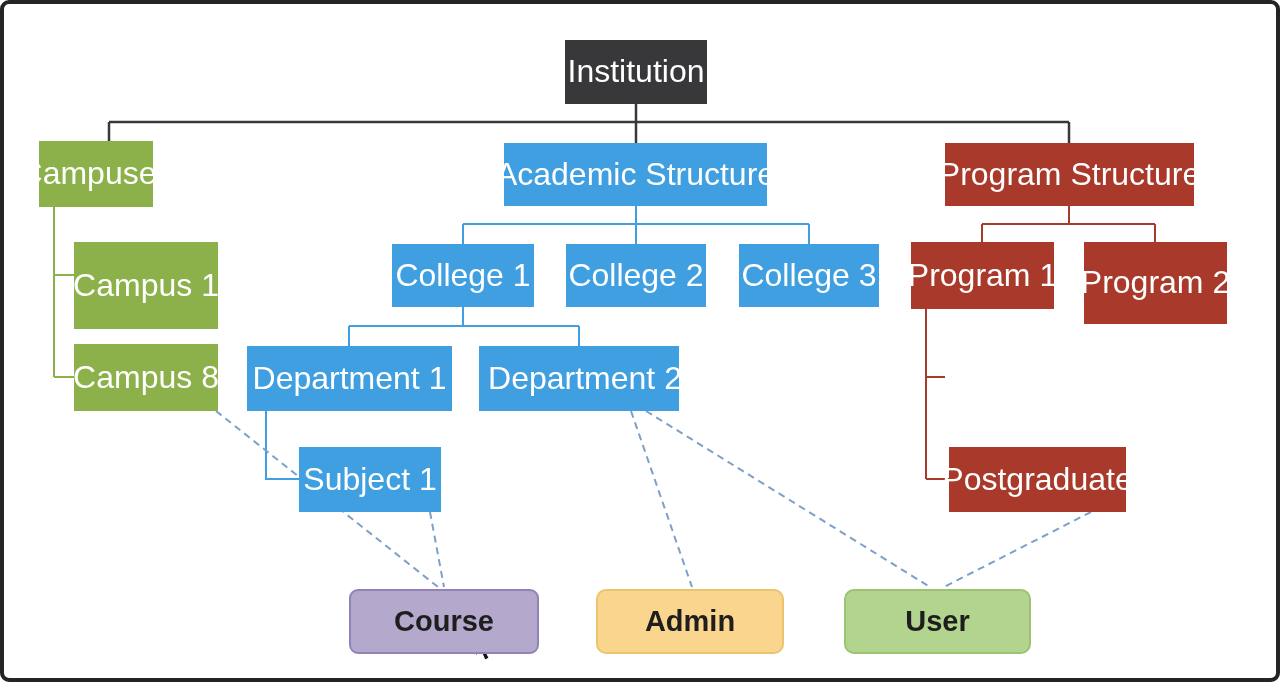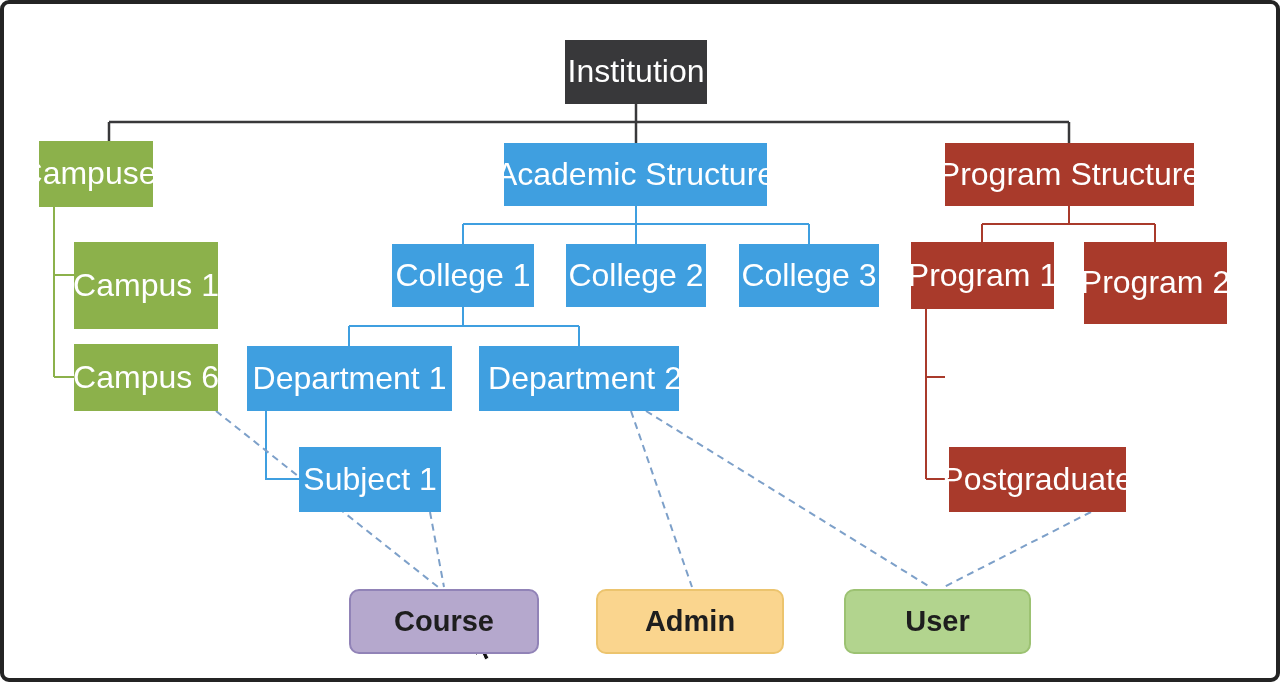--- a/index.html
+++ b/index.html
@@ -82,30 +82,30 @@
     <polygon points="472,630 472,652 477,647 481,656 485,654 481,646 488,645" fill="#111111" stroke="#ffffff" stroke-width="1"></polygon>
   </svg>
 
   <div class="node dark" style="left:561px; top:36px; width:142px; height:64px;">Institution</div>
 
   <div class="node green" style="left:35px; top:137px; width:114px; height:66px;">Campuses</div>
   <div class="node blue" style="left:500px; top:139px; width:263px; height:63px;">Academic Structure</div>
   <div class="node red" style="left:941px; top:139px; width:249px; height:63px;">Program Structure</div>
 
   <div class="node green" style="left:70px; top:238px; width:144px; height:87px;">Campus 1</div>
-  <div class="node green" style="left:70px; top:340px; width:144px; height:67px;">Campus 6</div>
+  <div class="node green" style="left:70px; top:340px; width:144px; height:67px;">Campus 8</div>
 
   <div class="node blue" style="left:388px; top:240px; width:142px; height:63px;">College 1</div>
   <div class="node blue" style="left:562px; top:240px; width:140px; height:63px;">College 2</div>
   <div class="node blue" style="left:735px; top:240px; width:140px; height:63px;">College 3</div>
   <div class="node blue" style="left:243px; top:342px; width:205px; height:65px;">Department 1</div>
   <div class="node blue" style="left:475px; top:342px; width:200px; height:65px;padding-left:12px;">Department 2</div>
   <div class="node blue" style="left:295px; top:443px; width:142px; height:65px;">Subject 1</div>
 
   <div class="node red" style="left:907px; top:238px; width:143px; height:67px;">Program 1</div>
   <div class="node red" style="left:1080px; top:238px; width:143px; height:82px;">Program 2</div>
   <div class="node red" style="left:945px; top:443px; width:177px; height:65px;">Postgraduate</div>
 
-  <div class="node pill course" style="left:345px; top:585px; width:190px; height:65px;">Course</div>
+  <div class="node pill course" style="left:345px; top:585px; width:190px; height:65px;border-radius:9px;">Course</div>
   <div class="node pill user" style="left:840px; top:585px; width:187px; height:65px;">User</div>
   <div class="node pill admin" style="left:592px; top:585px; width:188px; height:65px;">Admin</div>
 
 </div>
 
 </body></html>

